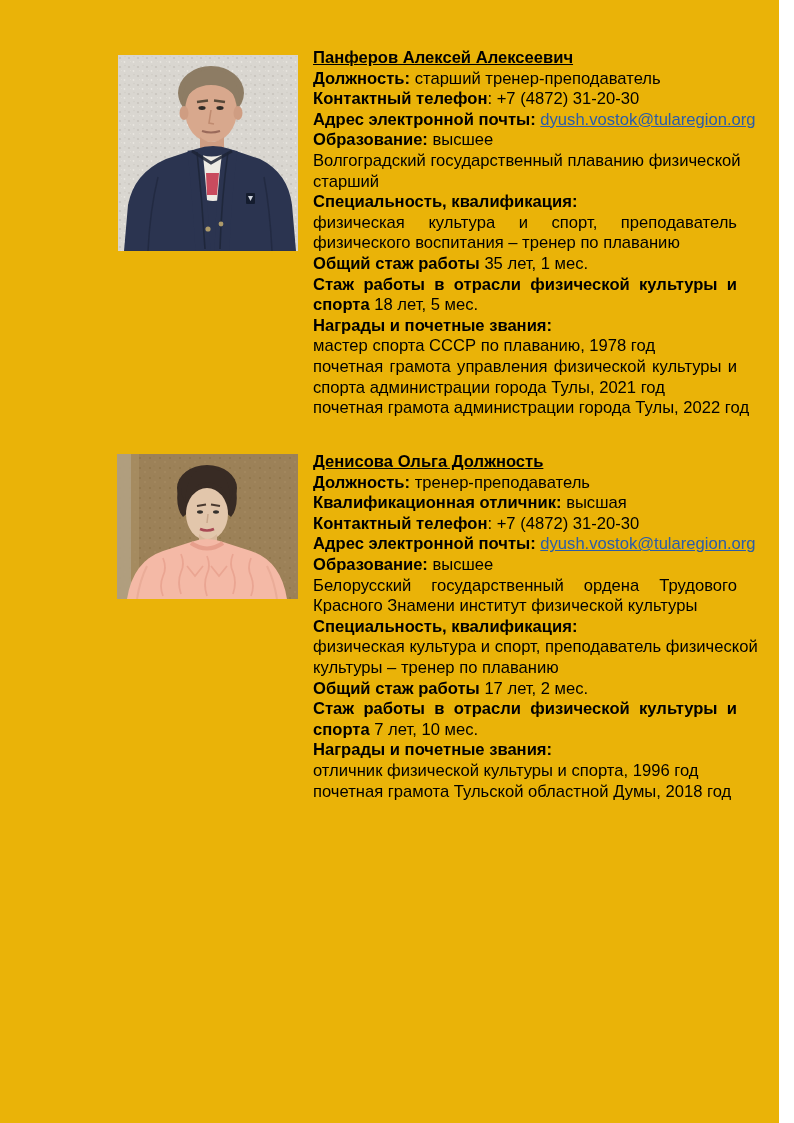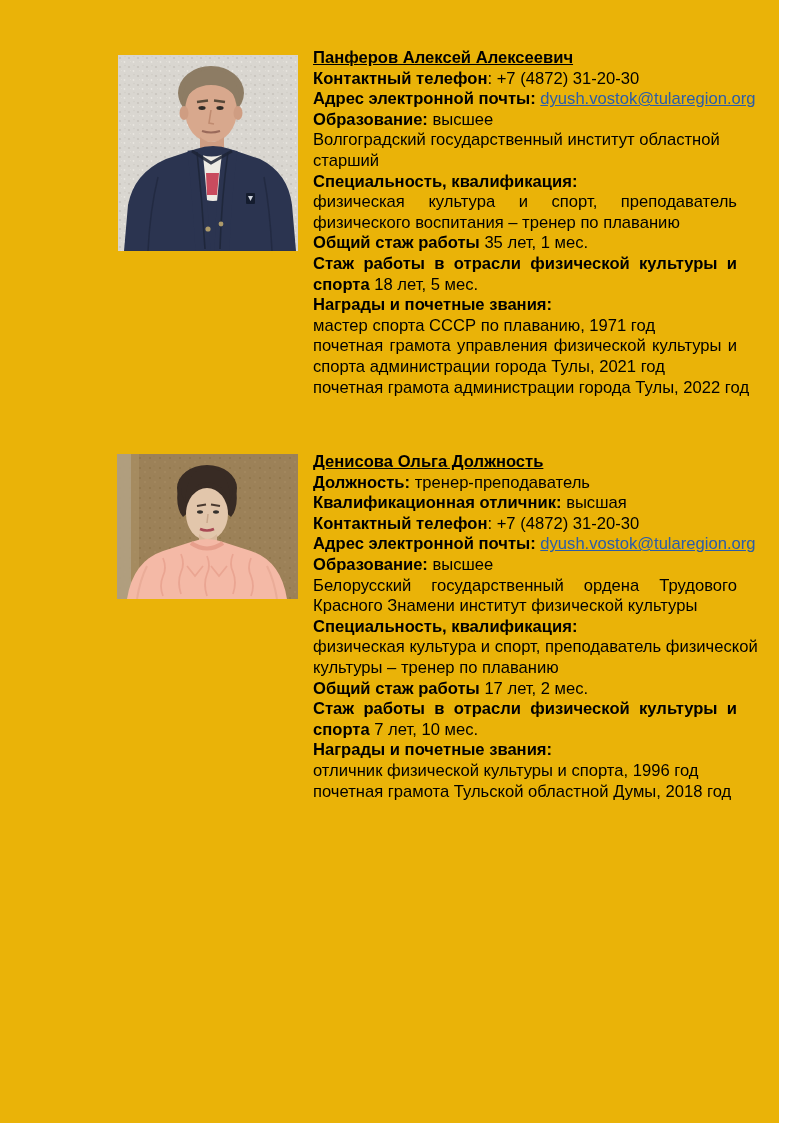--- a/index.html
+++ b/index.html
@@ -80,33 +80,34 @@
 
         <rect x="128" y="138" width="9" height="11" rx="1" fill="#141c2e"></rect>
         <path d="M130,141 L135,141 L132.5,146 Z" fill="#cfd4dd"></path>
 
         <circle cx="90" cy="174" r="2.6" fill="#ad9a6a"></circle>
         <circle cx="103" cy="169" r="2.4" fill="#ad9a6a"></circle>
       </svg>
     </div>
     <div class="text-col">
         <div class="line name-line"><span class="b">Панферов Алексей Алексеевич</span></div>
+        <div class="line"><span class="b">Должность:</span><span class="n"> старший тренер-преподаватель</span></div>
         <div class="line"><span class="b">Контактный телефон</span><span class="n">: +7 (4872) 31-20-30</span></div>
         <div class="line"><span class="b">Адрес электронной почты:</span> <a class="email" href="#">dyush.vostok@tularegion.org</a></div>
         <div class="line"><span class="b">Образование:</span><span class="n"> высшее</span></div>
-        <div class="line"><span class="n">Волгоградский государственный институт областной</span></div>
+        <div class="line"><span class="n">Волгоградский государственный плаванию физической</span></div>
         <div class="line"><span class="n">старший</span></div>
         <div class="line"><span class="b">Специальность, квалификация:</span></div>
         <div class="line stretch"><span class="n">физическая культура и спорт, преподаватель</span></div>
         <div class="line"><span class="n">физического воспитания – тренер по плаванию</span></div>
         <div class="line"><span class="b">Общий стаж работы</span><span class="n"> 35 лет, 1 мес.</span></div>
         <div class="line stretch"><span class="b">Стаж работы в отрасли физической культуры и</span></div>
         <div class="line"><span class="b">спорта</span><span class="n"> 18 лет, 5 мес.</span></div>
         <div class="line"><span class="b">Награды и почетные звания:</span></div>
-        <div class="line"><span class="n">мастер спорта СССР по плаванию, 1971 год</span></div>
+        <div class="line"><span class="n">мастер спорта СССР по плаванию, 1978 год</span></div>
         <div class="line stretch"><span class="n">почетная грамота управления физической культуры и</span></div>
         <div class="line"><span class="n">спорта администрации города Тулы, 2021 год</span></div>
         <div class="line"><span class="n">почетная грамота администрации города Тулы, 2022 год</span></div>
       </div>
   </section>
 
   <section class="profile" id="profile-1">
     <div class="photo">
       <svg width="181" height="145" viewBox="0 0 181 145" xmlns="http://www.w3.org/2000/svg">
         <defs>

